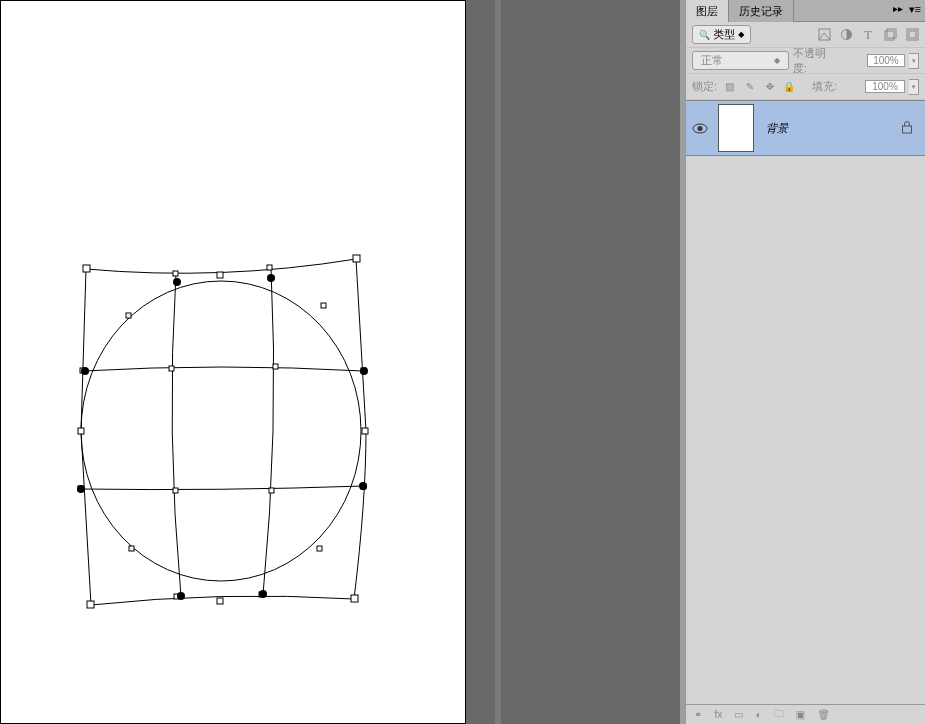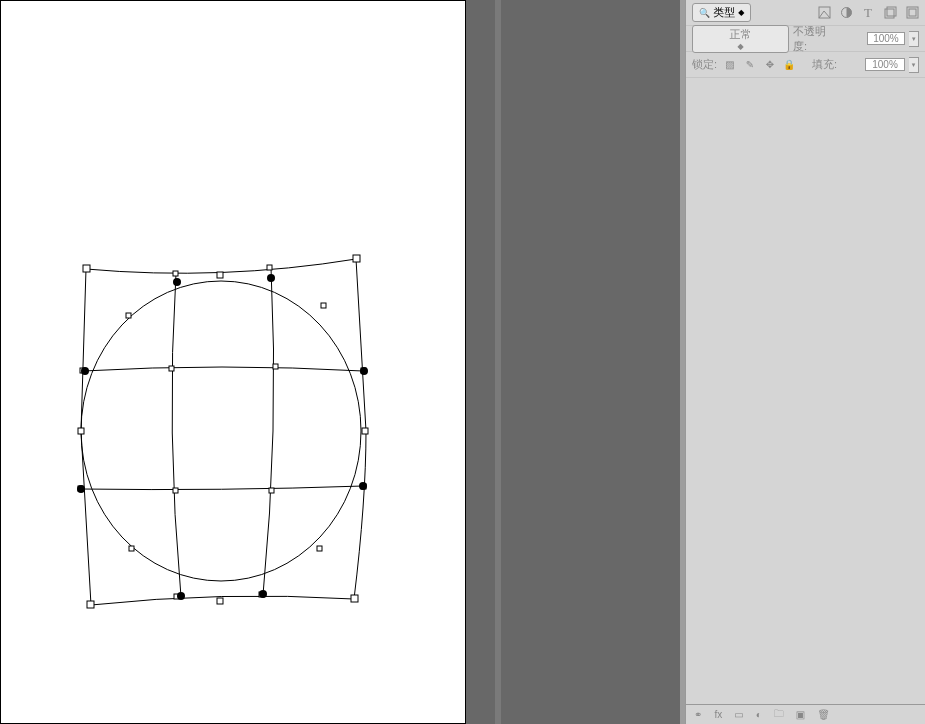--- a/index.html
+++ b/index.html
@@ -107,21 +107,20 @@
       align-items: center;
       background: #e8e8e8;
       border: 1px solid #999;
       border-radius: 3px;
       padding: 1px 8px;
       width: 100px;
       cursor: pointer;
       font-size: 11px;
       justify-content: space-between;
       color: #888;
-      flex-direction: column;
     }
     .label {
       color: #888;
       font-size: 11px;
     }
     .pct-input {
       display: inline-flex;
       align-items: center;
       border: 1px solid #999;
       background: #fff;
@@ -275,20 +274,26 @@
     <circle cx="362" cy="485" r="4" fill="#000"></circle>
     <circle cx="180" cy="595" r="4" fill="#000"></circle>
     <circle cx="262" cy="593" r="4" fill="#000"></circle>
   </svg>
 </div>
 
 <div class="separator-vert"></div>
 <div class="panel-left-strip"></div>
 
 <div class="panel">
+  <div class="panel-tabs">
+    <div class="tab">图层</div>
+    <div class="tab inactive">历史记录</div>
+    <div class="tab-collapse">▸▸</div>
+    <div class="tab-menu">▾≡</div>
+  </div>
 
   <div class="panel-row">
     <span class="filter-dropdown">
       <span style="font-size:9px">🔍</span>
       <span>类型</span>
       <span class="dd-arrow">◆</span>
     </span>
     <div class="row-icons">
       <span class="row-icon">
           <svg width="13" height="13">
@@ -334,20 +339,38 @@
       <span class="lock-icon">▨</span>
       <span class="lock-icon">✎</span>
       <span class="lock-icon">✥</span>
       <span class="lock-icon">🔒</span>
     </div>
     <span class="label" style="margin-left:auto">填充:</span>
     <span class="pct-input">100%</span>
     <span class="pct-btn">▾</span>
   </div>
 
+  <div class="layer-list">
+    <div class="layer-row">
+      <span class="eye">
+        <svg width="16" height="11">
+            <ellipse cx="8" cy="5.5" rx="7" ry="4.5" fill="none" stroke="#333"></ellipse>
+            <circle cx="8" cy="5.5" r="2.5" fill="#333"></circle>
+          </svg>
+      </span>
+      <div class="thumb"></div>
+      <span class="layer-name">背景</span>
+      <span class="layer-lock">
+        <svg width="12" height="13">
+            <rect x="1.5" y="5" width="9" height="7" fill="none" stroke="#555"></rect>
+            <path d="M3.5 5 V3 A2.5 2.5 0 0 1 8.5 3 V5" fill="none" stroke="#555"></path>
+          </svg>
+      </span>
+    </div>
+  </div>
 
   <div class="bottom-bar">
     <span>⚭</span>
     <span>fx</span>
     <span>▭</span>
     <span>◐</span>
     <span>🗀</span>
     <span>▣</span>
     <span>🗑</span>
   </div>

